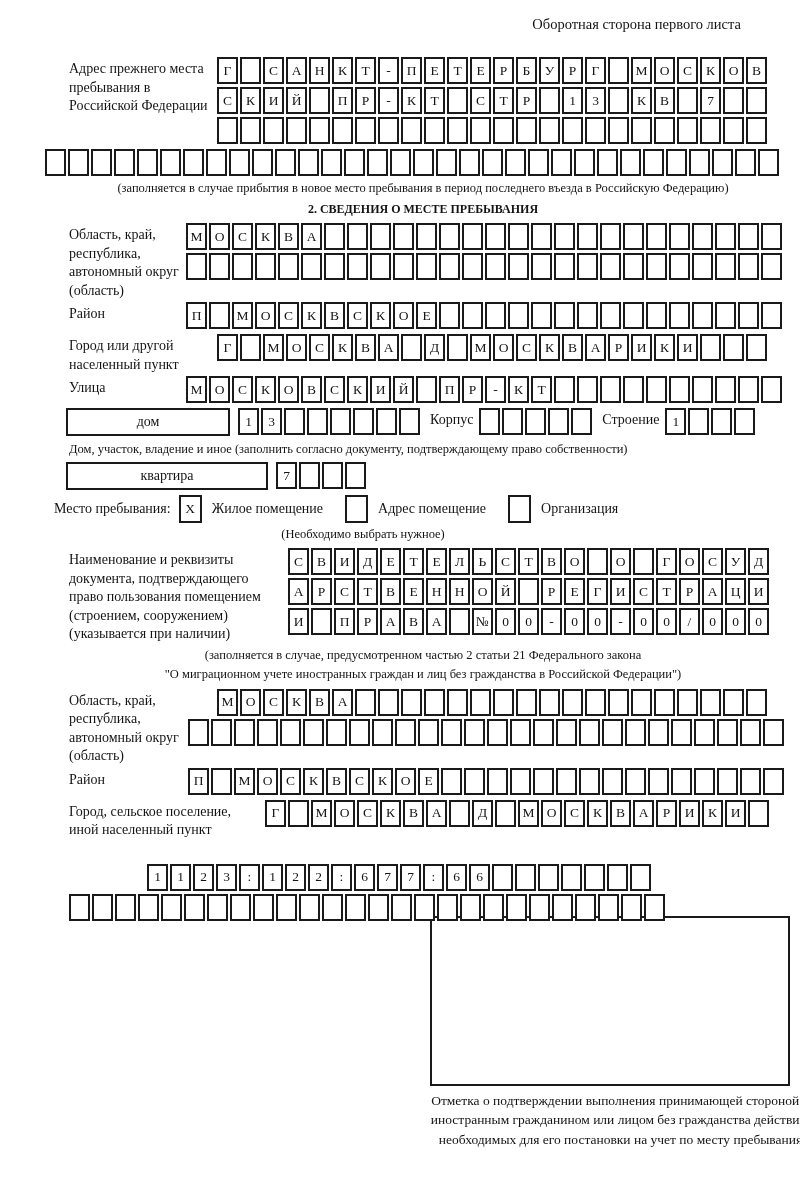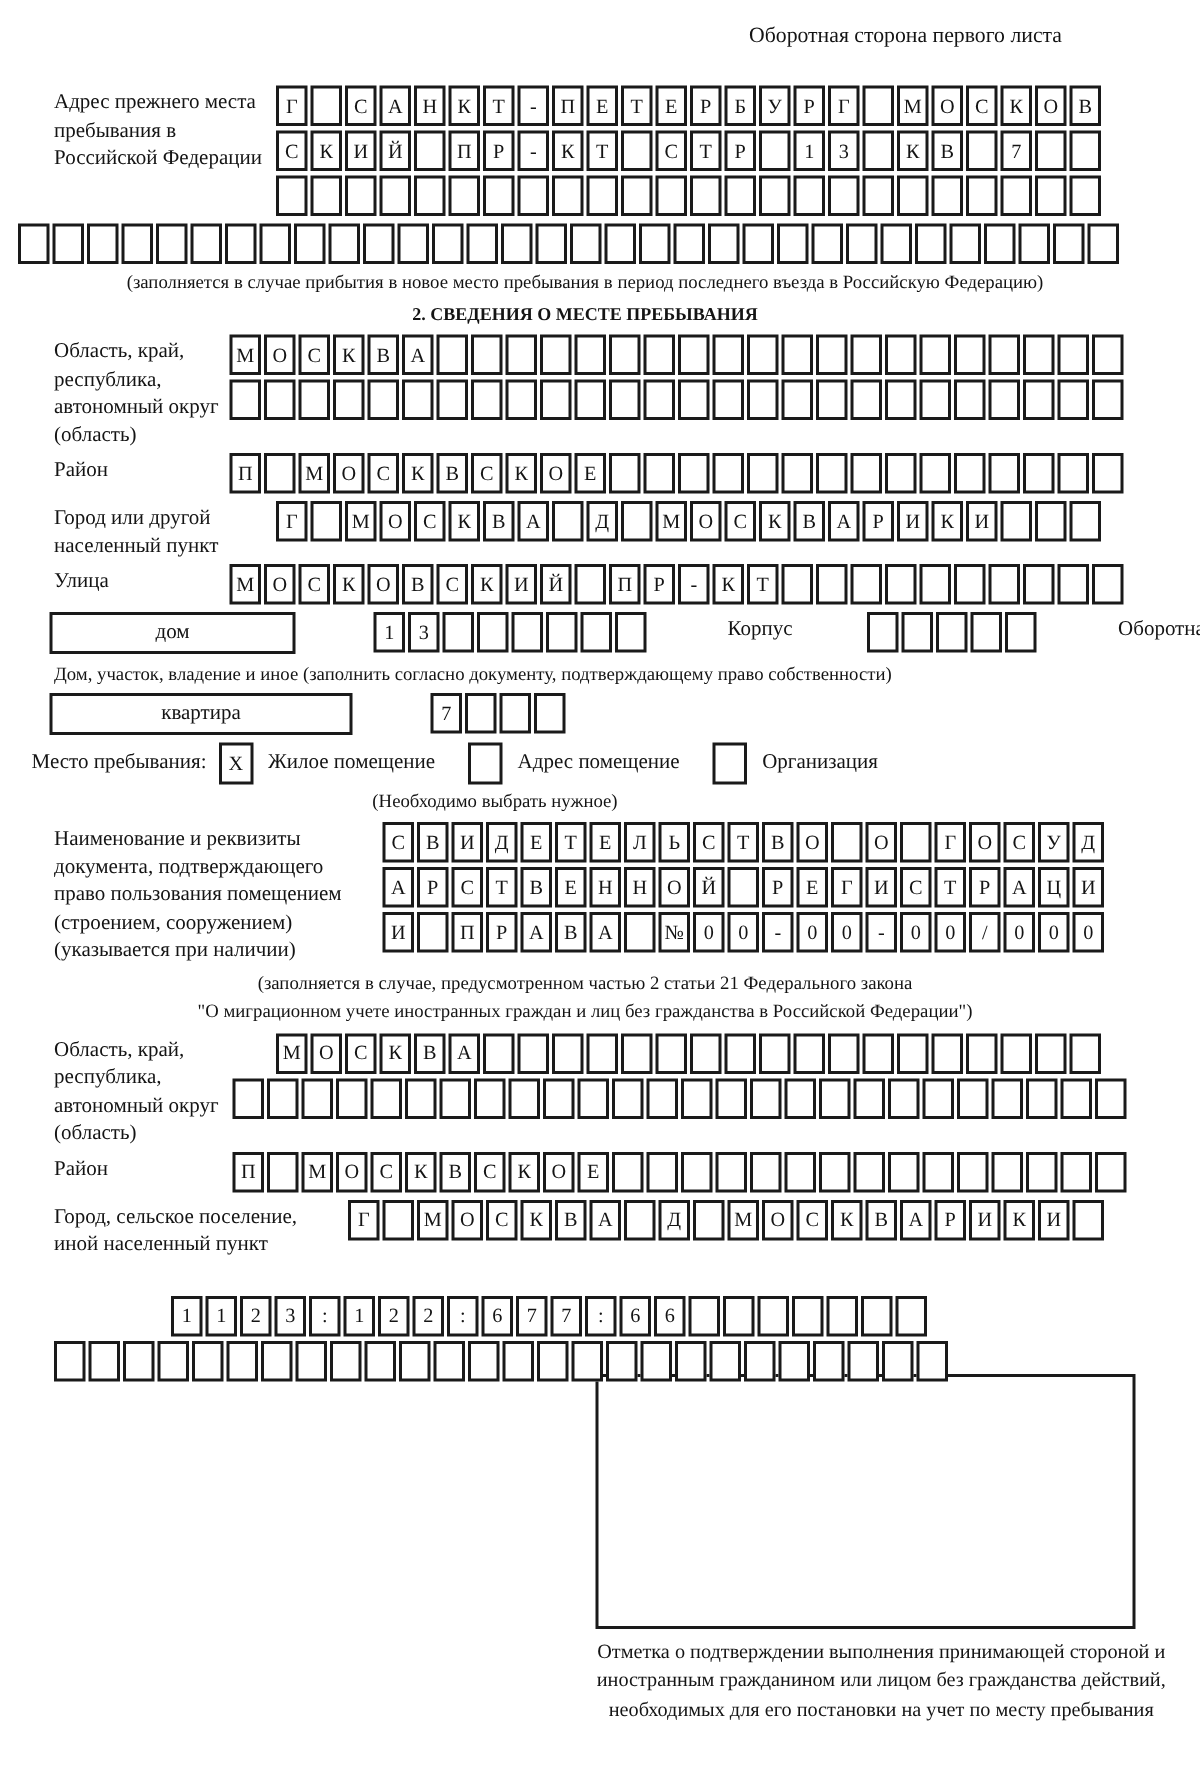--- a/index.html
+++ b/index.html
@@ -1,37 +1,37 @@
 <!DOCTYPE html>
 <html><head>
 <meta charset="utf-8">
 <style>
   html,body{margin:0;padding:0;background:#fff;}
   body{
     width:800px;height:1180px;overflow:hidden;
     font-family:"Liberation Serif","DejaVu Serif",serif;
     color:#141414;font-size:14px;
   }
-  .page{position:relative;width:768px;height:1180px;}
+  .page{position:relative;width:768px;height:1180px;margin-left:33px;}
   .header-note{
     text-align:right;padding:16px 60px 0 0;font-size:14.5px;margin-bottom:24px;
   }
   
   .field{display:flex;align-items:flex-start;padding-left:36px;margin-bottom:2px;}
   .flabel{flex:0 0 auto;line-height:18.5px;padding-top:3px;padding-right:4px;box-sizing:border-box;}
   .w148{width:148px;} .w117{width:117px;} .w219{width:219px;} .w119{width:119px;} .w196{width:196px;}
   .rows{display:flex;flex-direction:column;}
   .cellrow{display:flex;margin-bottom:3px;}
   .cell{
     flex:0 0 auto;width:17px;height:23px;border:2px solid #1a1a1a;margin-right:2px;
     display:flex;align-items:center;justify-content:center;
     font-size:13.5px;background:#fff;line-height:1;
   }
   .ml29{margin-left:29px;} .ml78{margin-left:78px;}
-  .pl12{padding-left:12px;} .pl33{padding-left:33px;gap:44px;} .pl36{padding-left:36px;}
+  .pl12{padding-left:12px;} .pl33{padding-left:33px;} .pl36{padding-left:36px;}
   .caption{font-size:12.5px;line-height:19px;}
   .caption.center{text-align:center;width:780px;}
   .sec-title{font-weight:bold;text-align:center;font-size:12px;margin:4px 0 6px 0;width:780px;}
   .sub-title{font-weight:bold;text-align:center;font-size:14.5px;margin:8px 0 4px 0;width:780px;}
   
   .boxrow{display:flex;align-items:flex-start;margin-bottom:2px;}
   .wide-box{
     flex:0 0 auto;border:2px solid #1a1a1a;height:24px;display:flex;align-items:center;justify-content:center;
     background:#fff;font-size:14px;
   }
@@ -354,21 +354,21 @@
         <span class="cell"></span>
       </div>
     <div class="inline-label">Корпус</div>
     <div class="cellrow">
         <span class="cell"></span>
         <span class="cell"></span>
         <span class="cell"></span>
         <span class="cell"></span>
         <span class="cell"></span>
       </div>
-    <div class="inline-label">Оборотная</div>
+    <div class="inline-label">Строение</div>
     <div class="cellrow">
         <span class="cell">1</span>
         <span class="cell"></span>
         <span class="cell"></span>
         <span class="cell"></span>
       </div>
   </div>
   <div class="caption pl36">Дом, участок, владение и иное (заполнить согласно документу, подтверждающему право собственности)</div>
 
   <div class="boxrow pl33" style="margin-top:3px;">

